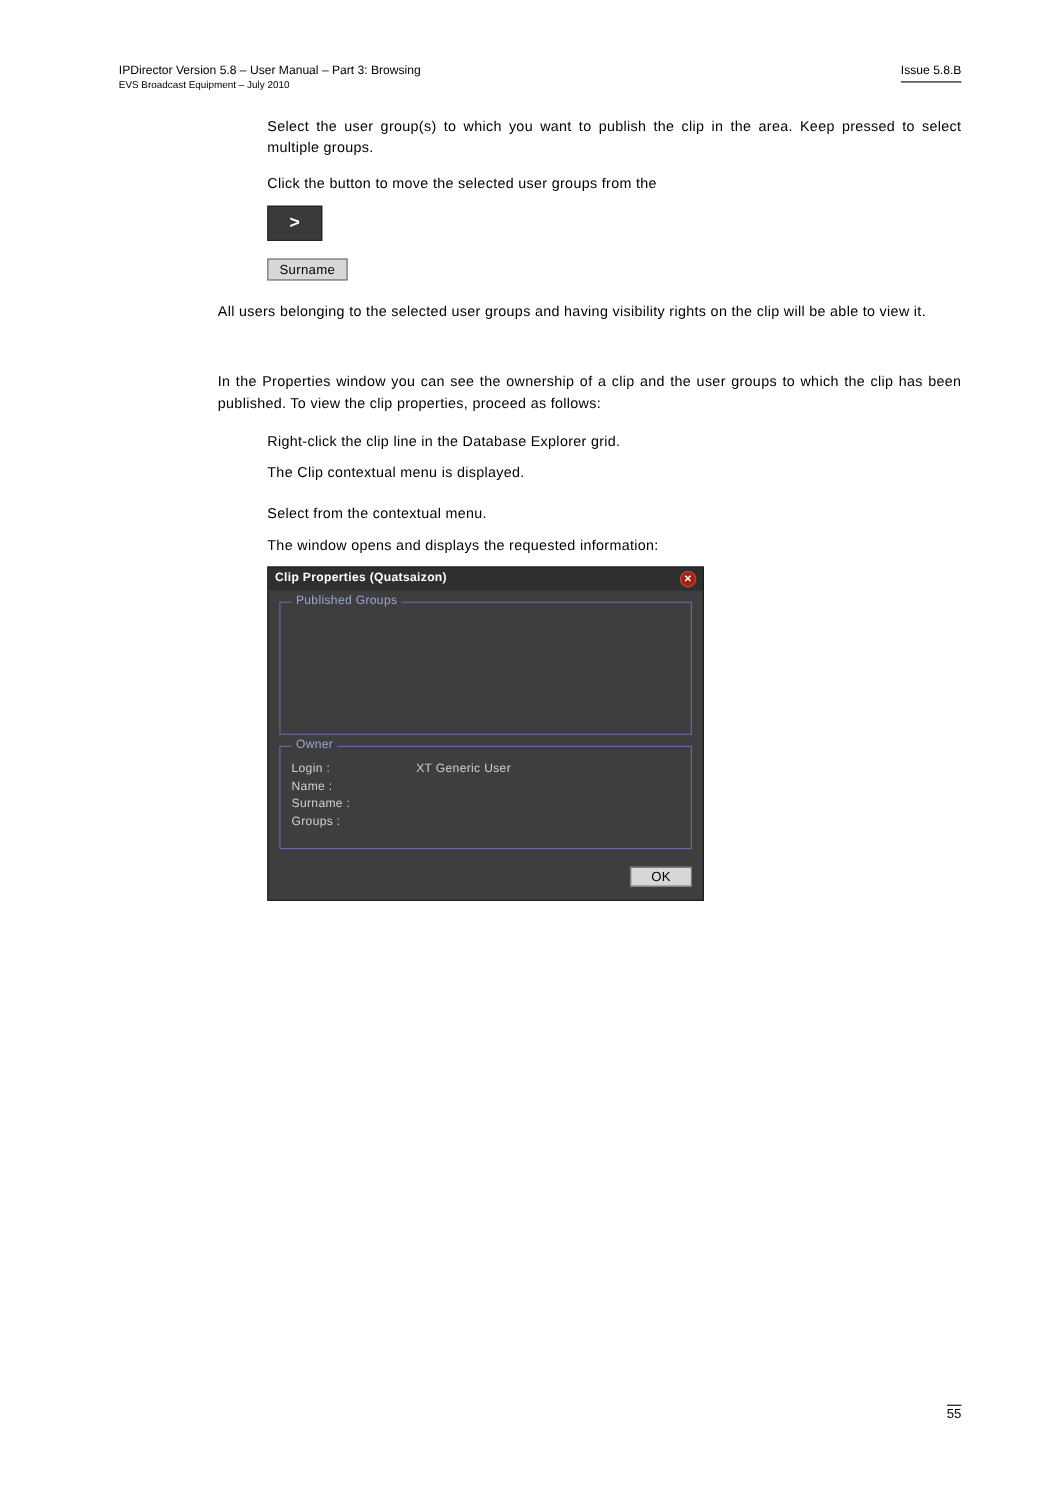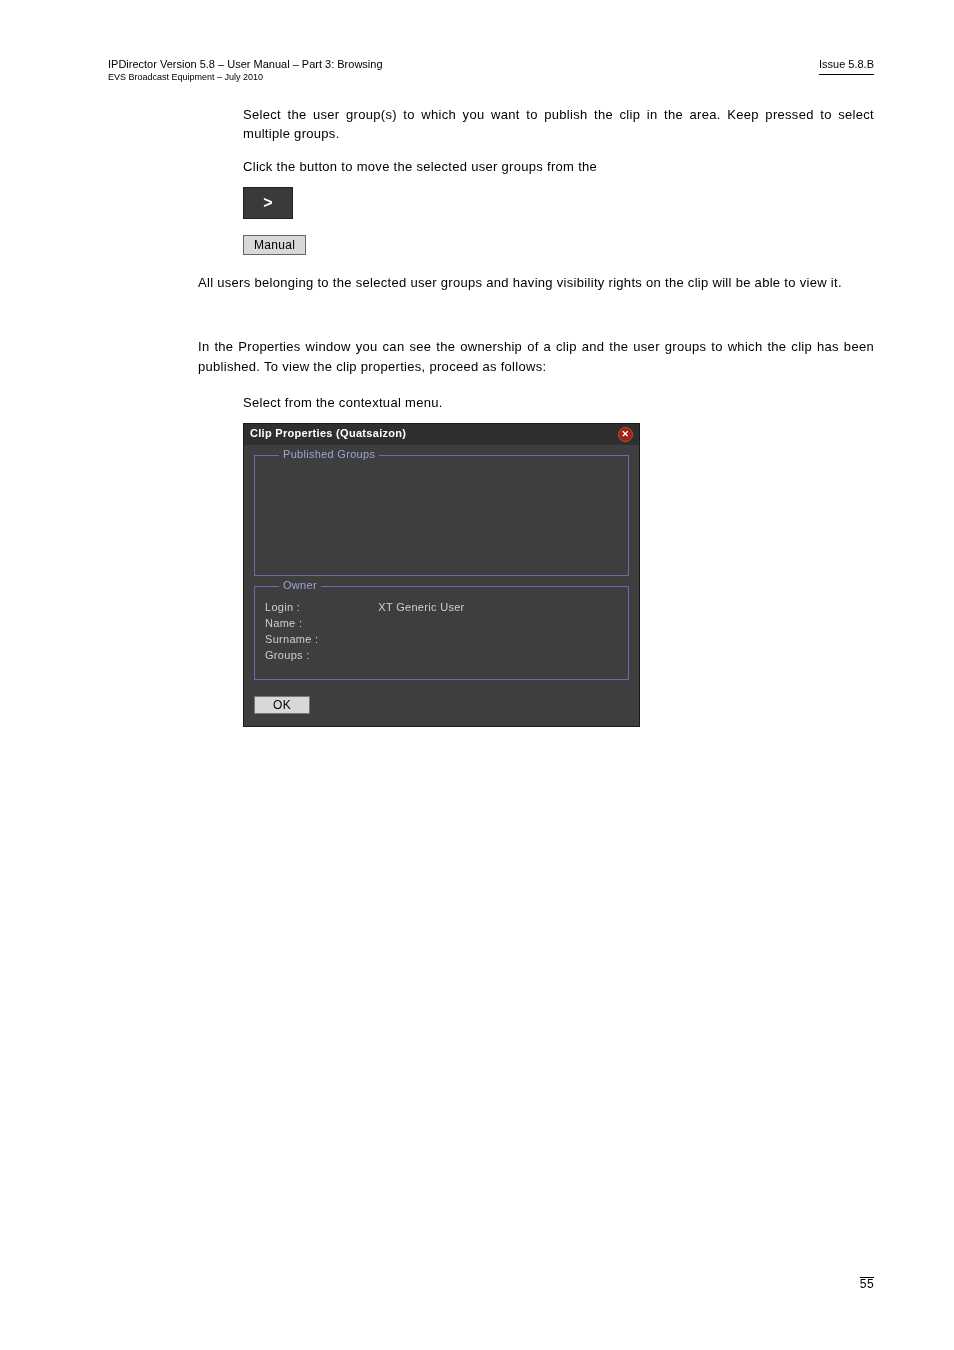--- a/index.html
+++ b/index.html
@@ -114,52 +114,51 @@
   }
   .fieldset {
     border: 1px solid #6b6bb0;
     margin: 10px;
     padding: 10px 10px 14px 10px;
     position: relative;
   }
   .fieldset-legend {
     position: absolute;
     top: -8px;
-    left: 24px;
+    left: 10px;
     background: #3e3e3e;
     padding: 0 4px;
     color: #9aa5d6;
     font-size: 11px;
   }
   .pg-box {
     height: 95px;
   }
   .owner-row { margin: 4px 0; }
   .owner-label { display: inline-block; width: 110px; color: #cfcfcf; }
   .owner-val { color: #cfcfcf; }
   .dialog-footer {
     padding: 6px 10px 12px 10px;
-    text-align: left;
+    text-align: right;
   }
   .ok-btn {
     display: inline-block;
     background: #d8d8d8;
     color: #000;
     font-size: 12px;
     padding: 1px 18px;
     border: 1px solid #777;
   }
   .footer-pagenum {
     position: absolute;
     right: 80px;
     bottom: 58px;
     font-size: 12px;
     border-top: 1.5px solid #000;
     padding-top: 0;
-    font-family: Liberation Mono, monospace;
   }
 </style>
 </head>
 <body>
 
 <div class="page">
 
   <div class="header">
     <div>
       <div class="header-left-top">IPDirector Version 5.8 – User Manual – Part 3: Browsing</div>
@@ -176,33 +175,38 @@
 
     <div class="step-block">
       <div class="step-indent2">Click the button to move the selected user groups from the</div>
       <div class="img-btn">
         <span class="arrow-btn">&gt;</span>
       </div>
     </div>
 
     <div class="step-block">
       <div class="img-btn">
-        <span class="publish-btn">Manual</span>
+        <span class="publish-btn">Surname</span>
       </div>
     </div>
 
     <div class="body-para">All users belonging to the selected user groups and having visibility rights on the clip will be able to view it.</div>
 
     <div class="section-heading"></div>
 
     <div class="body-para" style="margin-left:90px;">In the Properties window you can see the ownership of a clip and the user groups to which the clip has been published. To view the clip properties, proceed as follows:</div>
 
+    <div style="margin-top:16px;">
+      <div class="step-indent2">Right-click the clip line in the Database Explorer grid.</div>
+      <div class="step-indent2" style="margin-top:10px;">The Clip contextual menu is displayed.</div>
+    </div>
 
     <div style="margin-top:18px;">
       <div class="step-indent2">Select from the contextual menu.</div>
+      <div class="step-indent2" style="margin-top:10px;">The window opens and displays the requested information:</div>
     </div>
 
     <div class="dialog-wrap">
       <div class="dialog">
         <div class="dialog-title">
           <span>Clip Properties (Quatsaizon)</span>
           <span class="close-circle">✕</span>
         </div>
         <div class="fieldset pg-box">
           <div class="fieldset-legend">Published Groups</div>

